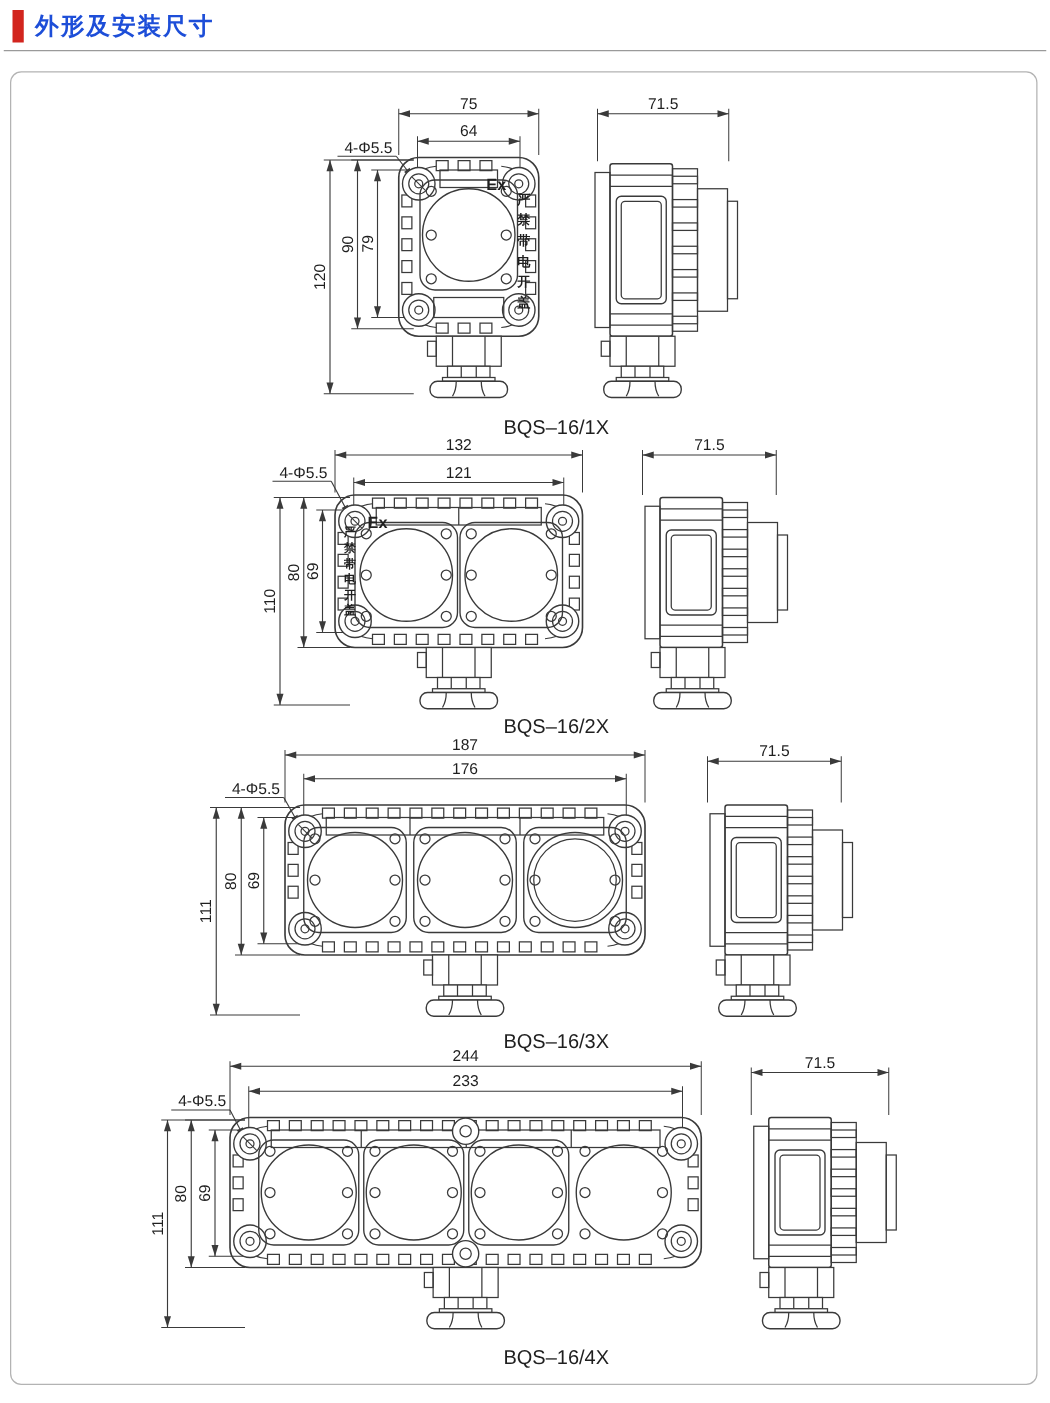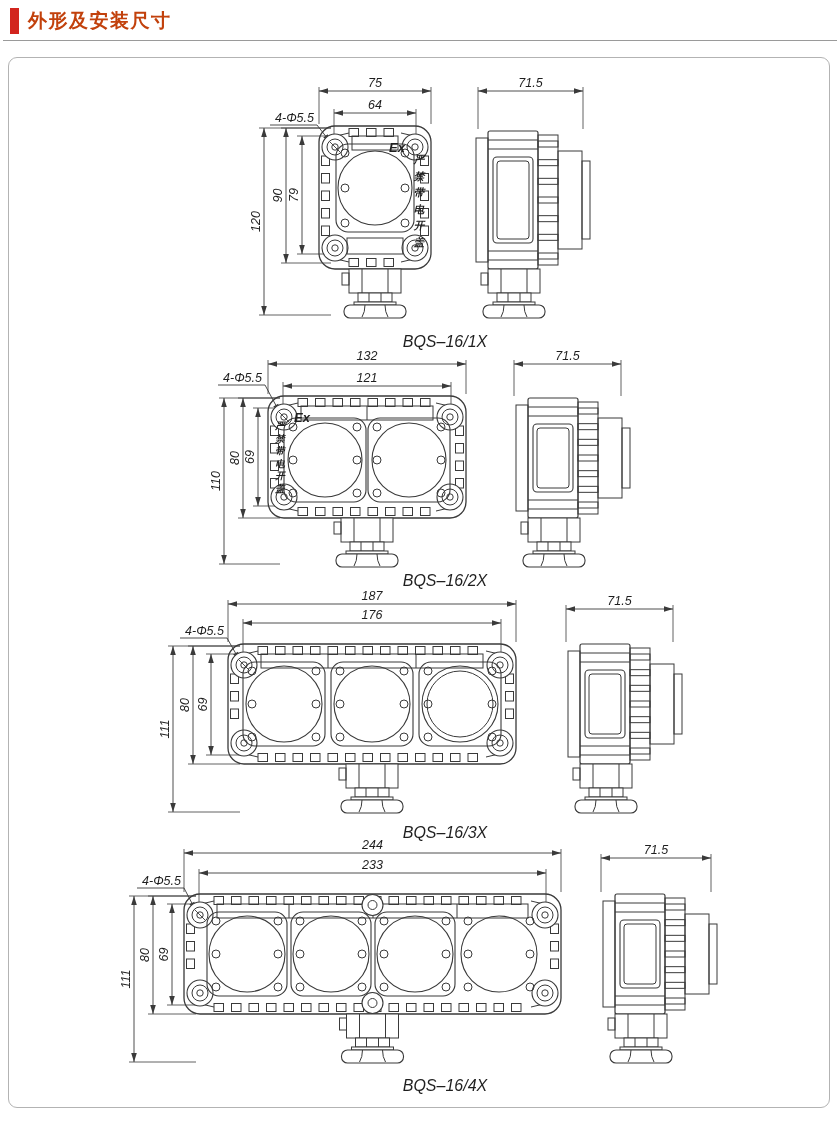--- a/index.html
+++ b/index.html
@@ -2,37 +2,37 @@
 <html><head>
 <meta charset="utf-8">
 <style>
   html,body{margin:0;padding:0;}
   body{
     width:840px;height:1122px;position:relative;background:#ffffff;
     font-family:"Liberation Sans","DejaVu Sans",sans-serif;
   }
   .hdr{position:absolute;left:10px;top:8px;display:flex;align-items:center;gap:9px;}
   .hdr .bar{width:9px;height:26px;background:#d2251e;}
-  .hdr h1{margin:0;font-size:19px;font-weight:700;color:#c2410c;letter-spacing:1.5px;}
+  .hdr h1{margin:0;font-size:19px;font-weight:700;color:#1d4ed8;letter-spacing:1.5px;}
   .rule{position:absolute;left:3px;right:3px;top:40px;border-top:1px solid #9a9a9a;}
   .frame{position:absolute;left:8px;top:57px;width:822px;height:1051px;
     border:1px solid #b3b3b3;border-radius:9px;box-sizing:border-box;overflow:hidden;background:#fff;}
   svg{display:block;font-family:"Liberation Sans","DejaVu Sans",sans-serif;}
   svg text{fill:#1f1f1f;}
 </style>
 </head>
 <body>
 
 <div class="hdr">
   <span class="bar" id="accent-bar" style="background: rgb(210, 37, 30);"></span>
   <h1>外形及安装尺寸</h1>
 </div>
 <div class="rule"></div>
 
-<div class="frame" id="panel" style="border-color: rgb(179, 179, 179); font-style: italic;">
+<div class="frame" id="panel" style="border-color: rgb(179, 179, 179);">
   <svg id="drawing-svg" viewBox="0 0 822 1051" width="822" height="1051">
       <g>
         <line x1="310" y1="33" x2="422" y2="33" stroke="#3a3a3a" stroke-width="0.9"></line>
         <path d="M 310 33 l 9 -2.8 l 0 5.6 Z" fill="#3a3a3a"></path>
         <path d="M 422 33 l -9 -2.8 l 0 5.6 Z" fill="#3a3a3a"></path>
         <line x1="310" y1="29" x2="310" y2="66" stroke="#3a3a3a" stroke-width="0.8"></line>
         <line x1="422" y1="29" x2="422" y2="66" stroke="#3a3a3a" stroke-width="0.8"></line>
         <text x="366" y="29" font-size="12.5" text-anchor="middle">75</text>
         <line x1="325" y1="55" x2="407" y2="55" stroke="#3a3a3a" stroke-width="0.9"></line>
         <path d="M 325 55 l 9 -2.8 l 0 5.6 Z" fill="#3a3a3a"></path>

